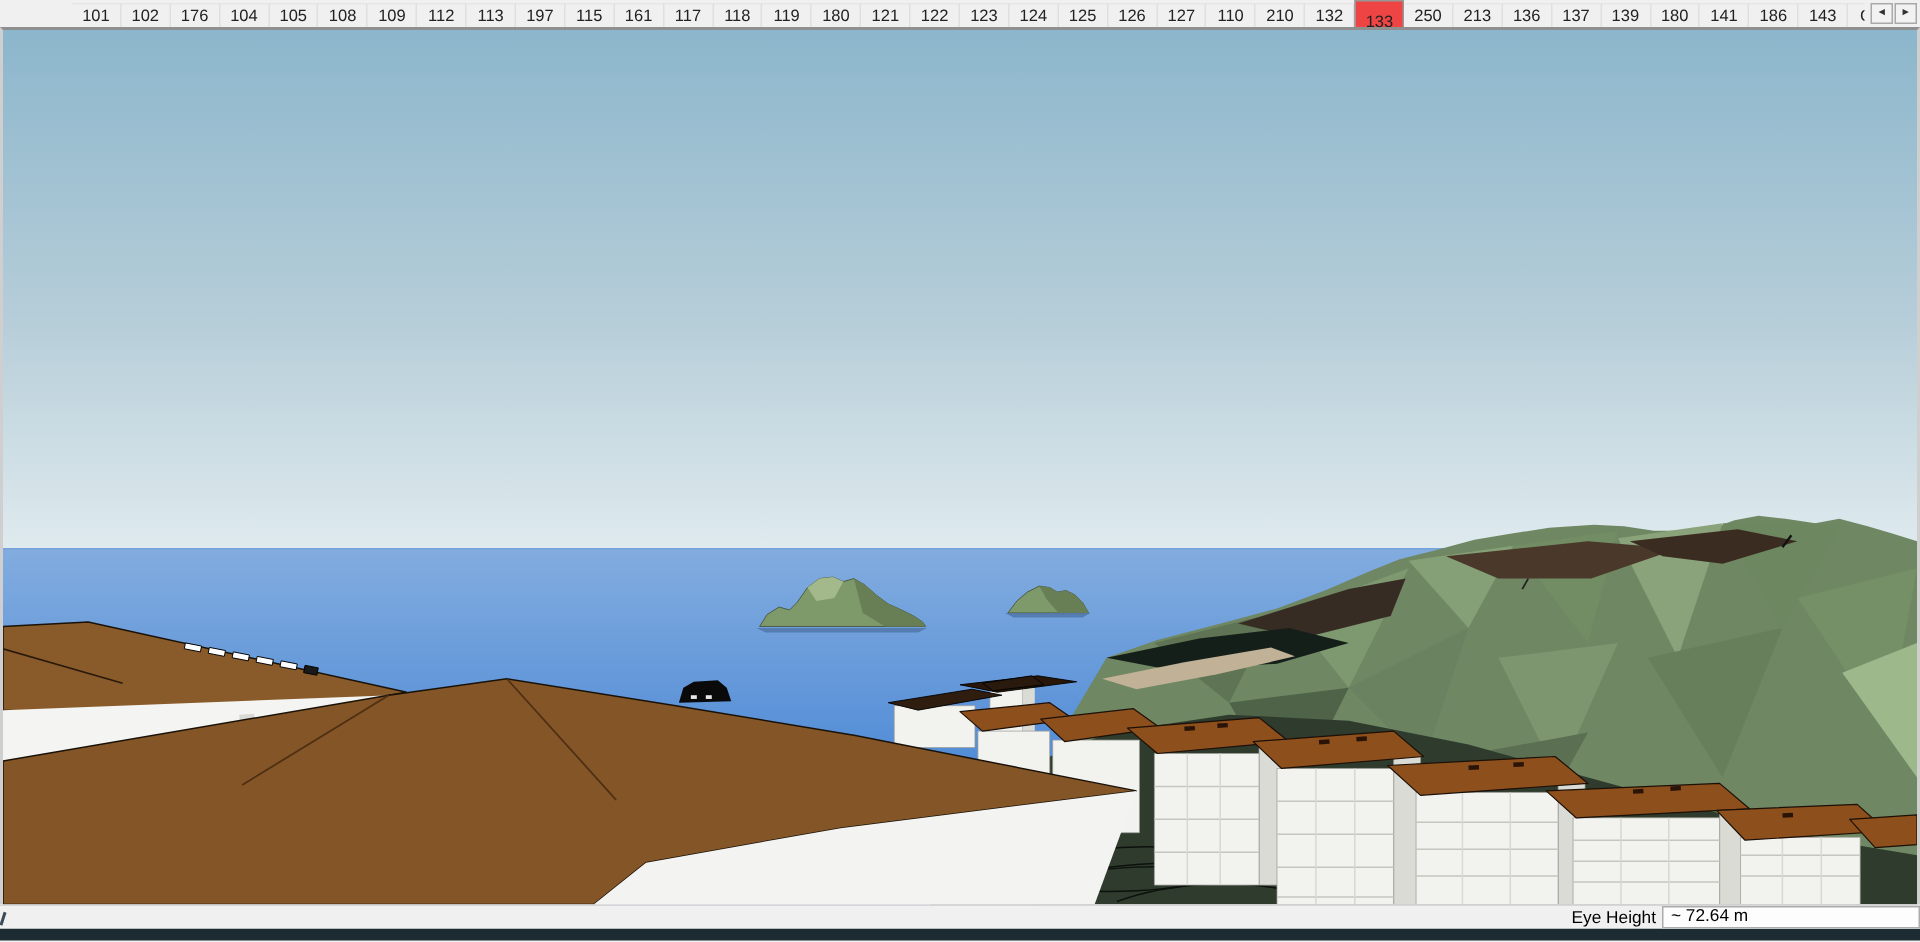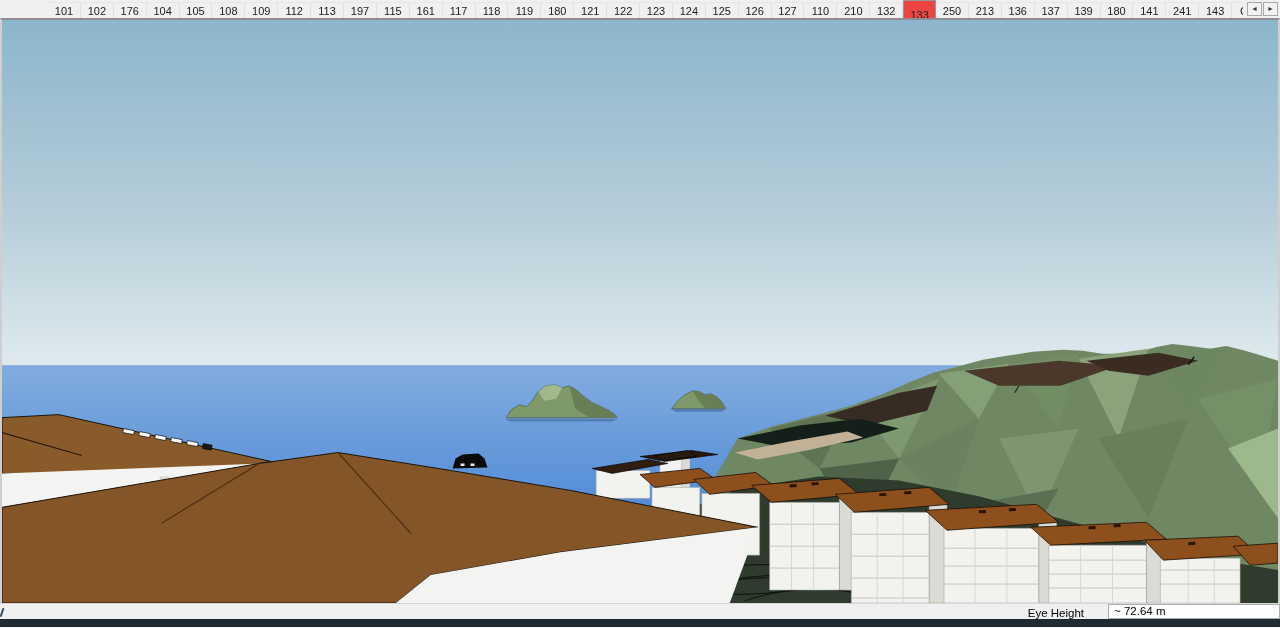--- a/index.html
+++ b/index.html
@@ -21,25 +21,25 @@
   .scrollbtn { width:15px; height:14px; border:1px solid #a9a9a9; background:#f2f2f2;
                font-size:7px; line-height:12px; color:#333; text-align:center; padding:0; cursor:default; }
 
   
   .viewport { height:585px; border-top:2px solid #8f8f8f; border-left:2px solid #cfcfcf; border-right:2px solid #cfcfcf;
               background:#fff; position:relative; }
   .viewport svg { display:block; width:100%; height:100%; }
 
   
   .status-bar { height:16px; background:var(--status-bar-bg,#f0f0f0); border-top:1px solid #d6d6d6;
-                display:flex; align-items:flex-end; justify-content:flex-end; position:relative; }
+                display:flex; align-items:center; justify-content:flex-end; position:relative; }
   .status-glyph { position:absolute; left:1px; top:4px; width:2px; height:9px; background:#3a4a58; transform:rotate(18deg); }
   .eye-height-label { font-size:11.5px; color:#000; margin-right:4px; }
   .measure-box { width:172px; height:15px; border:1px solid #acacac; background:#fdfdfd;
-                 font-size:11.5px; color:#000; line-height:13px; padding:0 5px;margin-left:20px; }
+                 font-size:11.5px; color:#000; line-height:13px; padding:0 5px; }
 
   
   .taskbar-strip { height:8px; background:var(--taskbar-dark,#1d2b33); }
 </style>
 </head>
 <body>
 
 <div class="app">
 
   <div class="tab-bar">
@@ -71,21 +71,21 @@
         <button class="tab">210</button>
         <button class="tab">132</button>
         <button class="tab active">133</button>
         <button class="tab">250</button>
         <button class="tab">213</button>
         <button class="tab">136</button>
         <button class="tab">137</button>
         <button class="tab">139</button>
         <button class="tab">180</button>
         <button class="tab">141</button>
-        <button class="tab">241</button>
+        <button class="tab">186</button>
         <button class="tab">143</button>
         <button class="tab wide">Camera 1 (ACT)</button>
       </div>
     <div class="tab-scrollers">
       <button class="scrollbtn"><span>◄</span></button>
       <button class="scrollbtn"><span>►</span></button>
     </div>
   </div>
 
   <div class="viewport">

